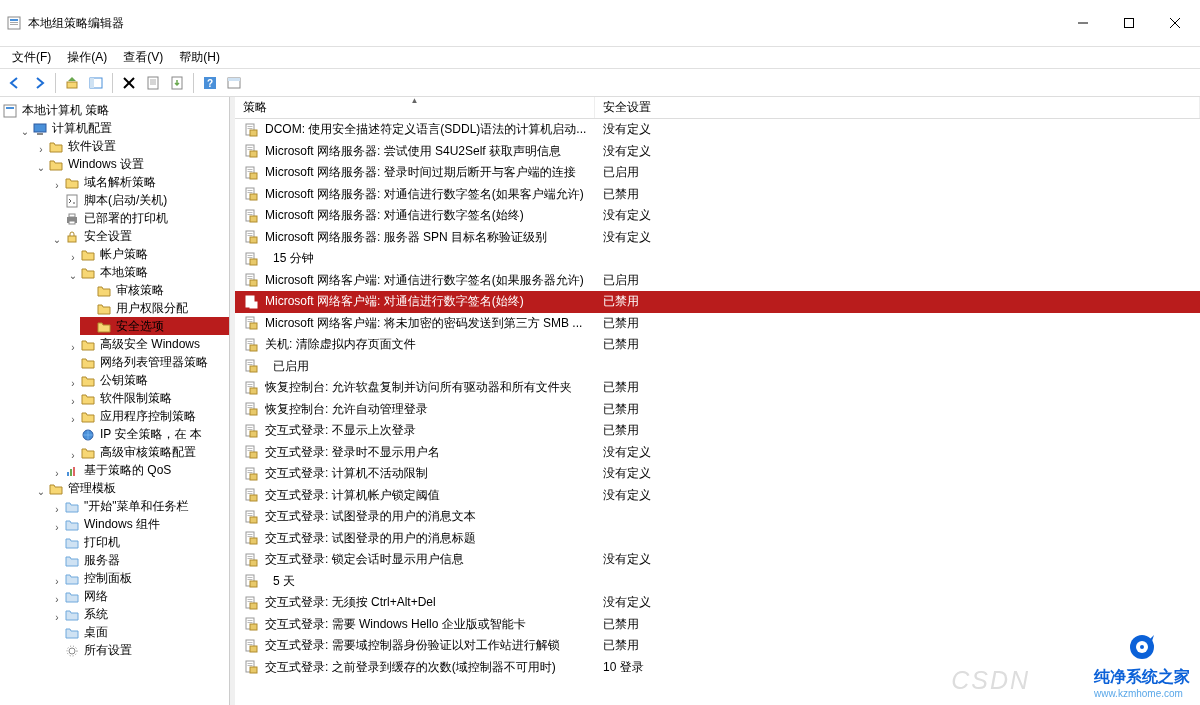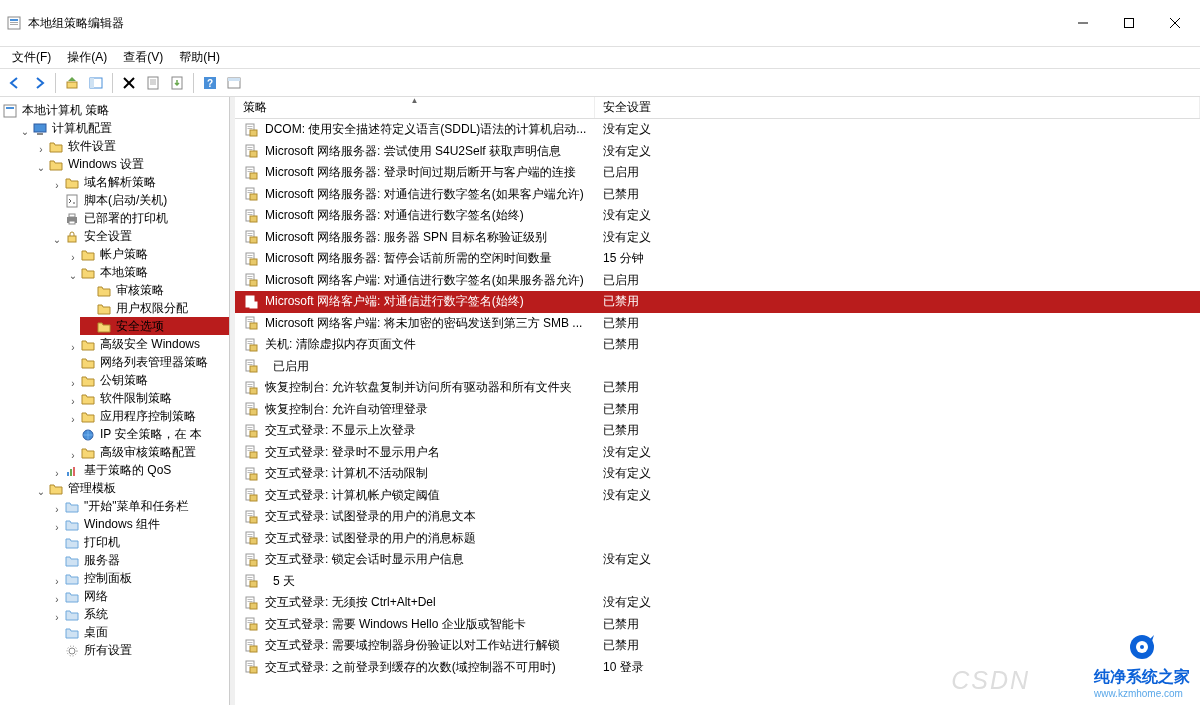--- a/index.html
+++ b/index.html
@@ -616,21 +616,20 @@
         </div>
         <div class="row">
           <span class="cic">
             <svg width="14" height="14">
               <rect x="2" y="1" width="8" height="11" fill="#fff" stroke="#999"></rect>
               <rect x="6" y="7" width="7" height="6" fill="#e8c96a" stroke="#b08b2e"></rect>
               <rect x="3.5" y="3" width="5" height="1" fill="#bbb"></rect>
               <rect x="3.5" y="5" width="5" height="1" fill="#bbb"></rect>
             </svg>
           </span>
-          <span class="c1">Microsoft 网络服务器: 暂停会话前所需的空闲时间数量</span>
           <span class="c2">15 分钟</span>
         </div>
         <div class="row">
           <span class="cic">
             <svg width="14" height="14">
               <rect x="2" y="1" width="8" height="11" fill="#fff" stroke="#999"></rect>
               <rect x="6" y="7" width="7" height="6" fill="#e8c96a" stroke="#b08b2e"></rect>
               <rect x="3.5" y="3" width="5" height="1" fill="#bbb"></rect>
               <rect x="3.5" y="5" width="5" height="1" fill="#bbb"></rect>
             </svg>

